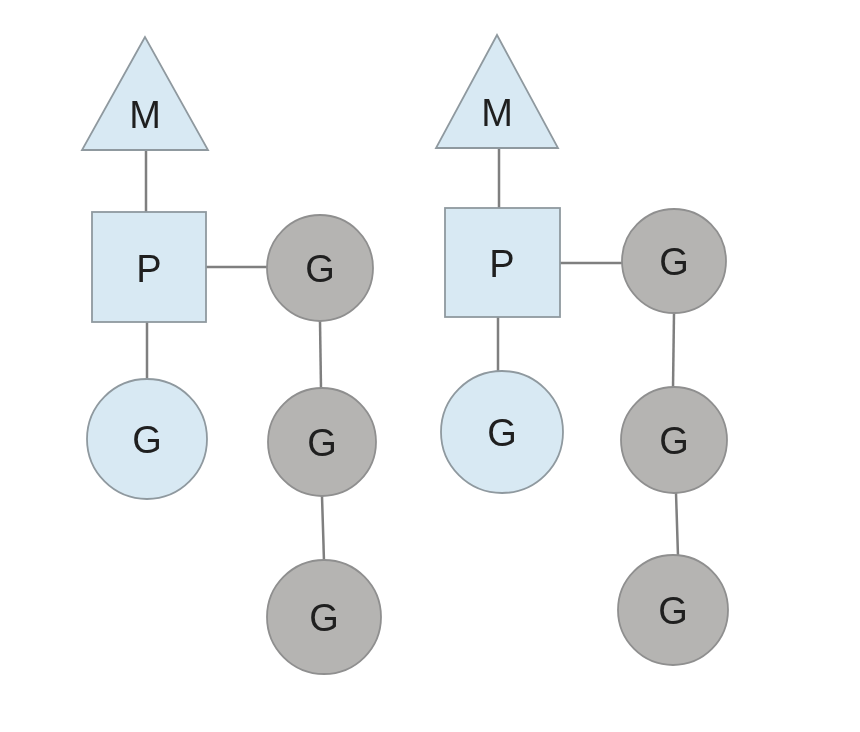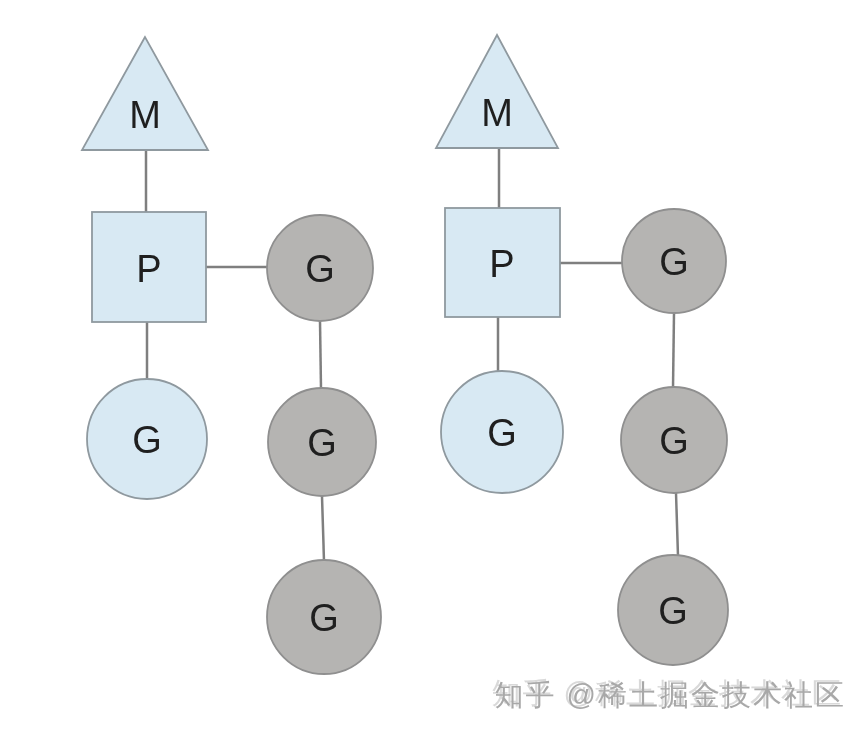--- a/index.html
+++ b/index.html
@@ -95,16 +95,13 @@
       </g>
       <g>
         <circle cx="674" cy="440" r="53" fill="#b5b4b2" stroke="#8f8f8f" stroke-width="1.8"></circle>
         <text x="674" y="440" dy="0.36em">G</text>
       </g>
       <g>
         <circle cx="673" cy="610" r="55" fill="#b5b4b2" stroke="#8f8f8f" stroke-width="1.8"></circle>
         <text x="673" y="610" dy="0.36em">G</text>
       </g>
     </svg>
-  <div class="watermark">
-    <span>知乎 @稀土掘金技术社区</span>
-  </div>
 </div>
 
 </body></html>

